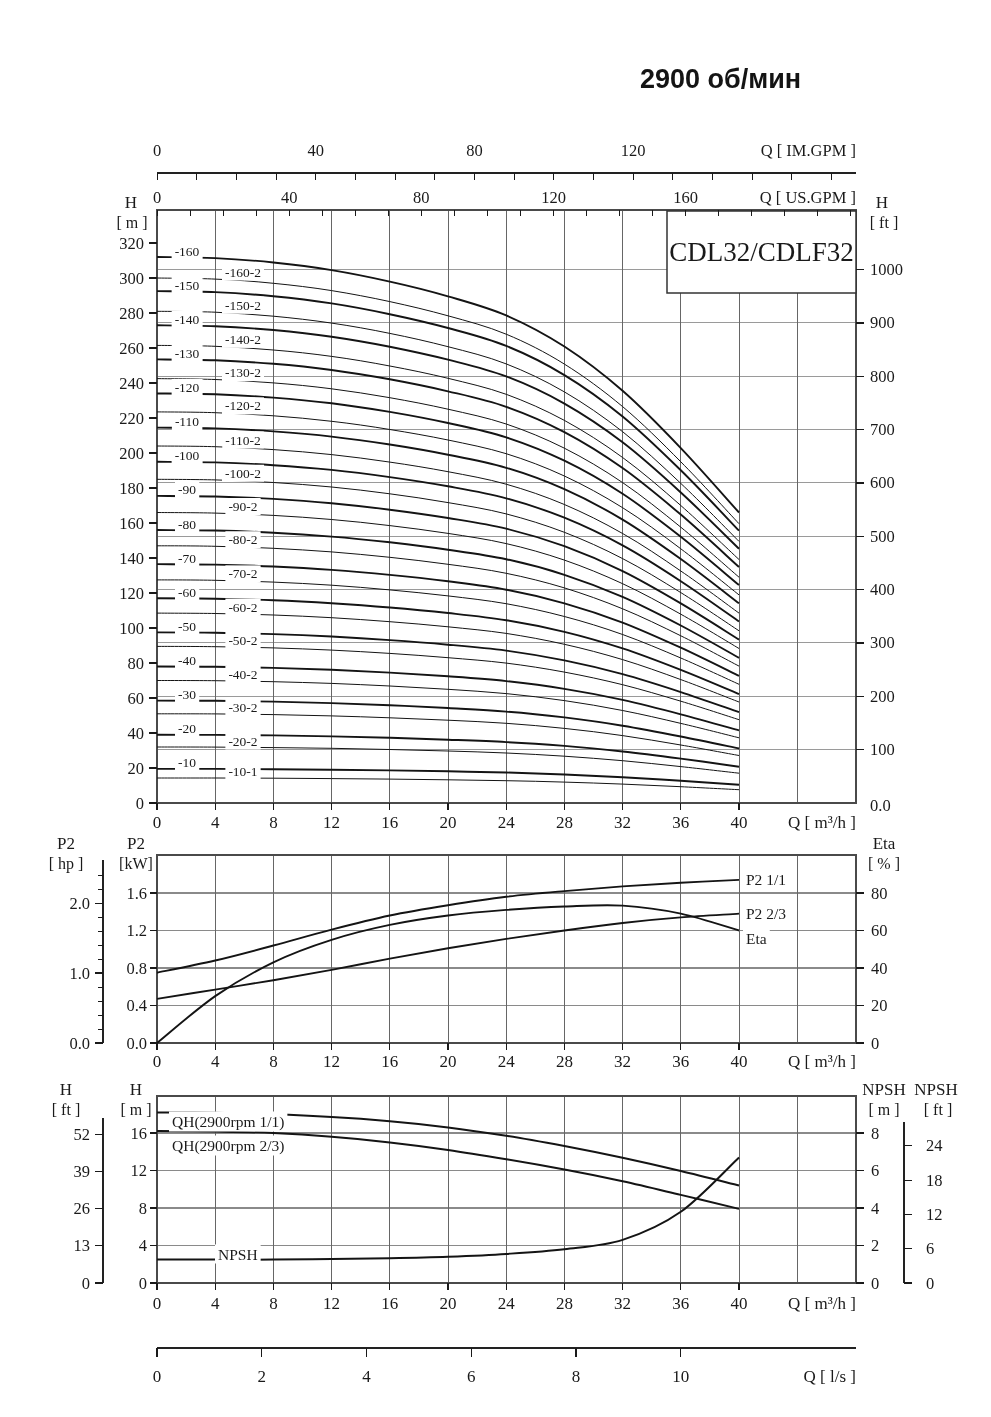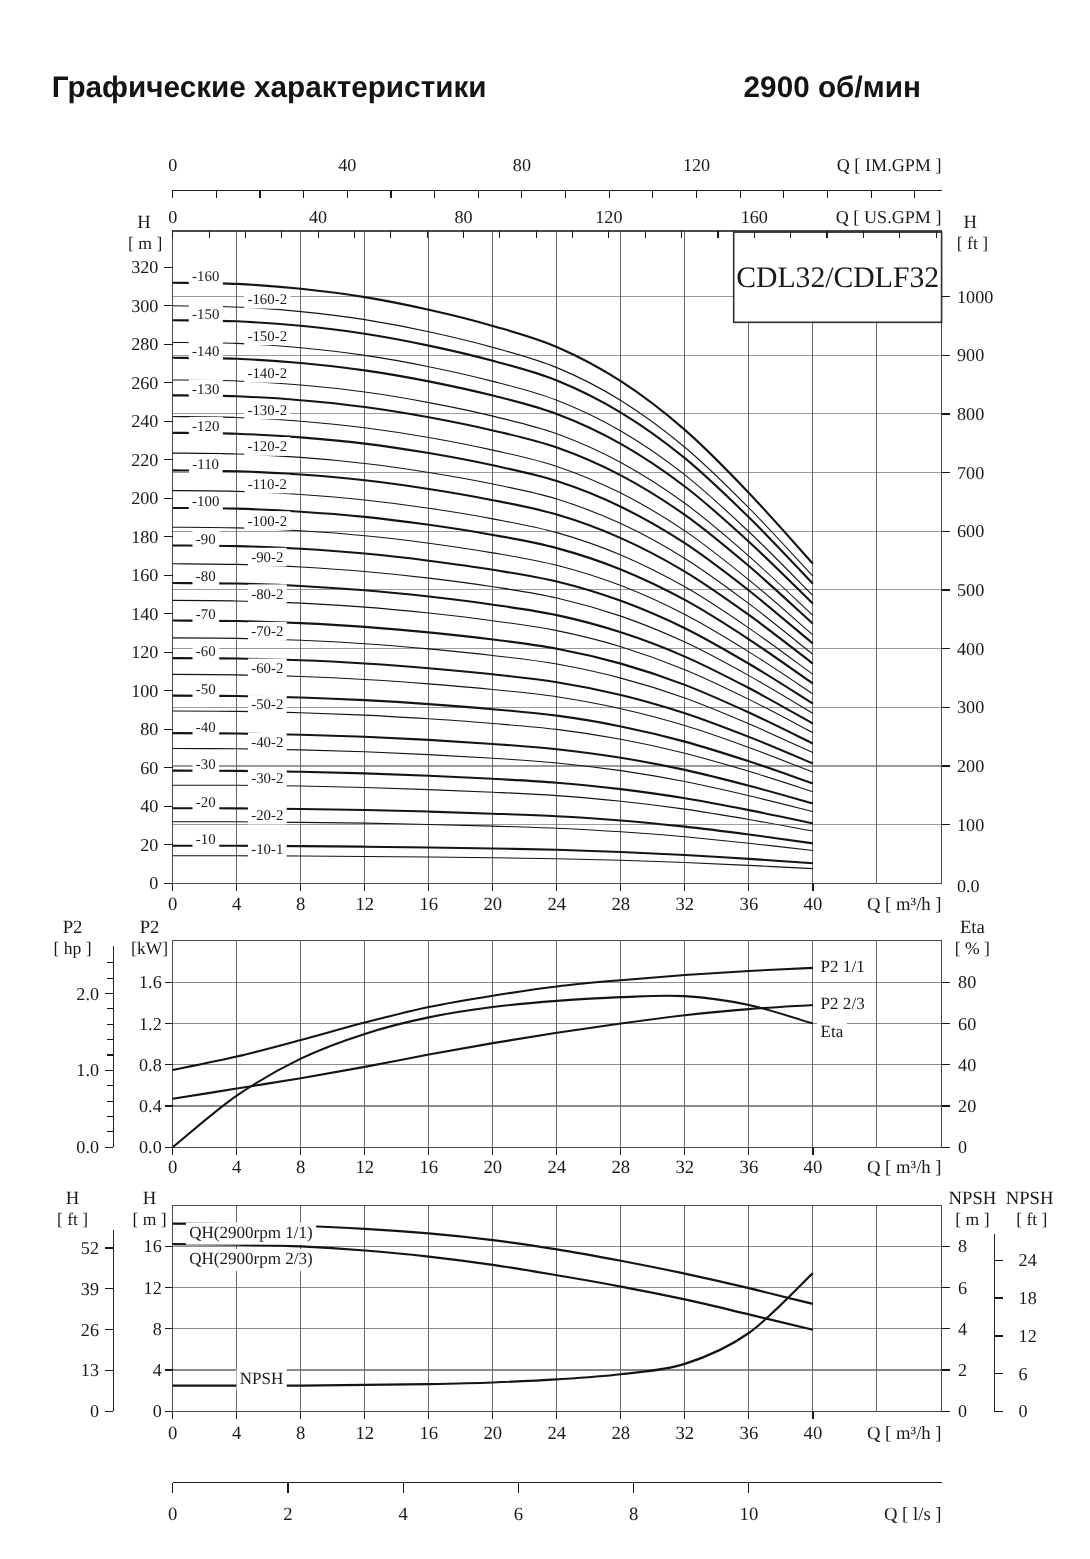--- a/index.html
+++ b/index.html
@@ -2,29 +2,28 @@
 <html><head>
 <meta charset="utf-8">
 <style>
   html,body{margin:0;padding:0;background:#fff;}
   .page{position:relative;width:991px;height:1417px;background:#fff;overflow:hidden;
         font-family:"Liberation Serif","DejaVu Serif",serif;}
   .titlebar{position:absolute;left:0;top:64px;width:991px;height:36px;
         font-family:"Liberation Sans","DejaVu Sans",sans-serif;font-weight:700;
         font-size:27px;color:#141414;}
   .title-left{position:absolute;left:47px;top:0;}
-  .title-right{position:absolute;left:676px;top:0;}
+  .title-right{position:absolute;left:640px;top:0;}
   svg{position:absolute;left:0;top:0;}
 </style>
 </head>
 <body>
 
 <div class="page">
   <div class="titlebar">
-    <span class="title-left">Графические характеристики</span>
     <span class="title-right">2900 об/мин</span>
   </div>
   <svg id="charts" width="991" height="1417" viewBox="0 0 991 1417">
       <line x1="157" y1="749.66" x2="856" y2="749.66" stroke="#9a9a9a" stroke-width="1" shape-rendering="crispEdges"></line>
       <line x1="157" y1="696.3199999999999" x2="856" y2="696.3199999999999" stroke="#9a9a9a" stroke-width="1" shape-rendering="crispEdges"></line>
       <line x1="157" y1="642.98" x2="856" y2="642.98" stroke="#9a9a9a" stroke-width="1" shape-rendering="crispEdges"></line>
       <line x1="157" y1="589.64" x2="856" y2="589.64" stroke="#9a9a9a" stroke-width="1" shape-rendering="crispEdges"></line>
       <line x1="157" y1="536.3" x2="856" y2="536.3" stroke="#9a9a9a" stroke-width="1" shape-rendering="crispEdges"></line>
       <line x1="157" y1="482.96000000000004" x2="856" y2="482.96000000000004" stroke="#9a9a9a" stroke-width="1" shape-rendering="crispEdges"></line>
       <line x1="157" y1="429.62" x2="856" y2="429.62" stroke="#9a9a9a" stroke-width="1" shape-rendering="crispEdges"></line>

